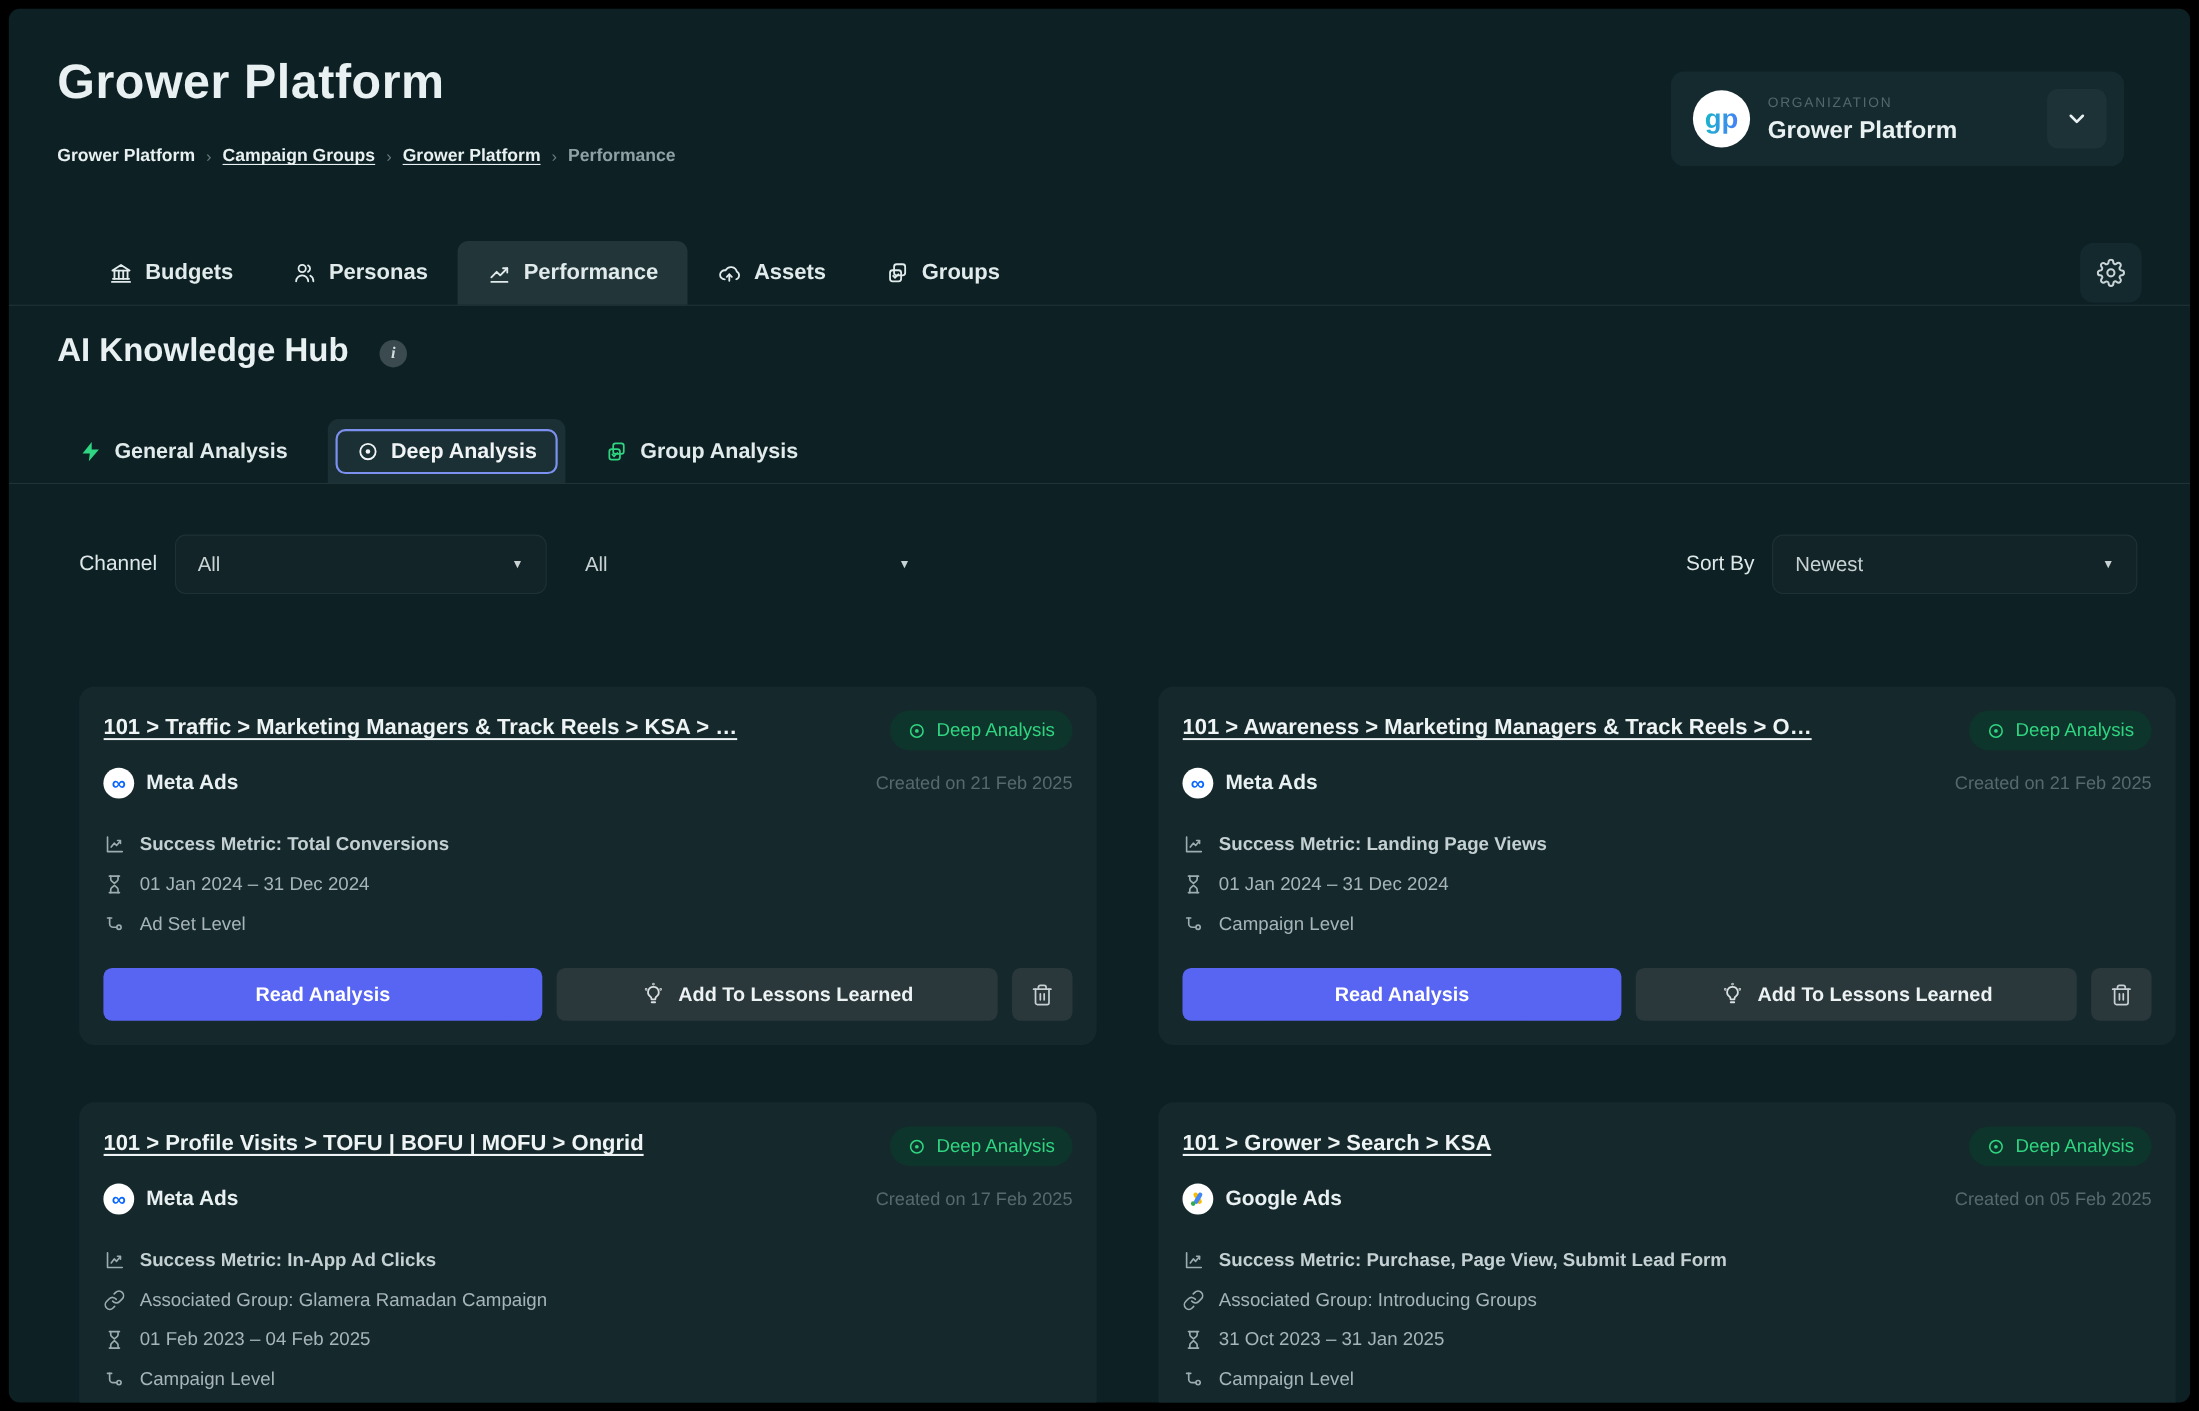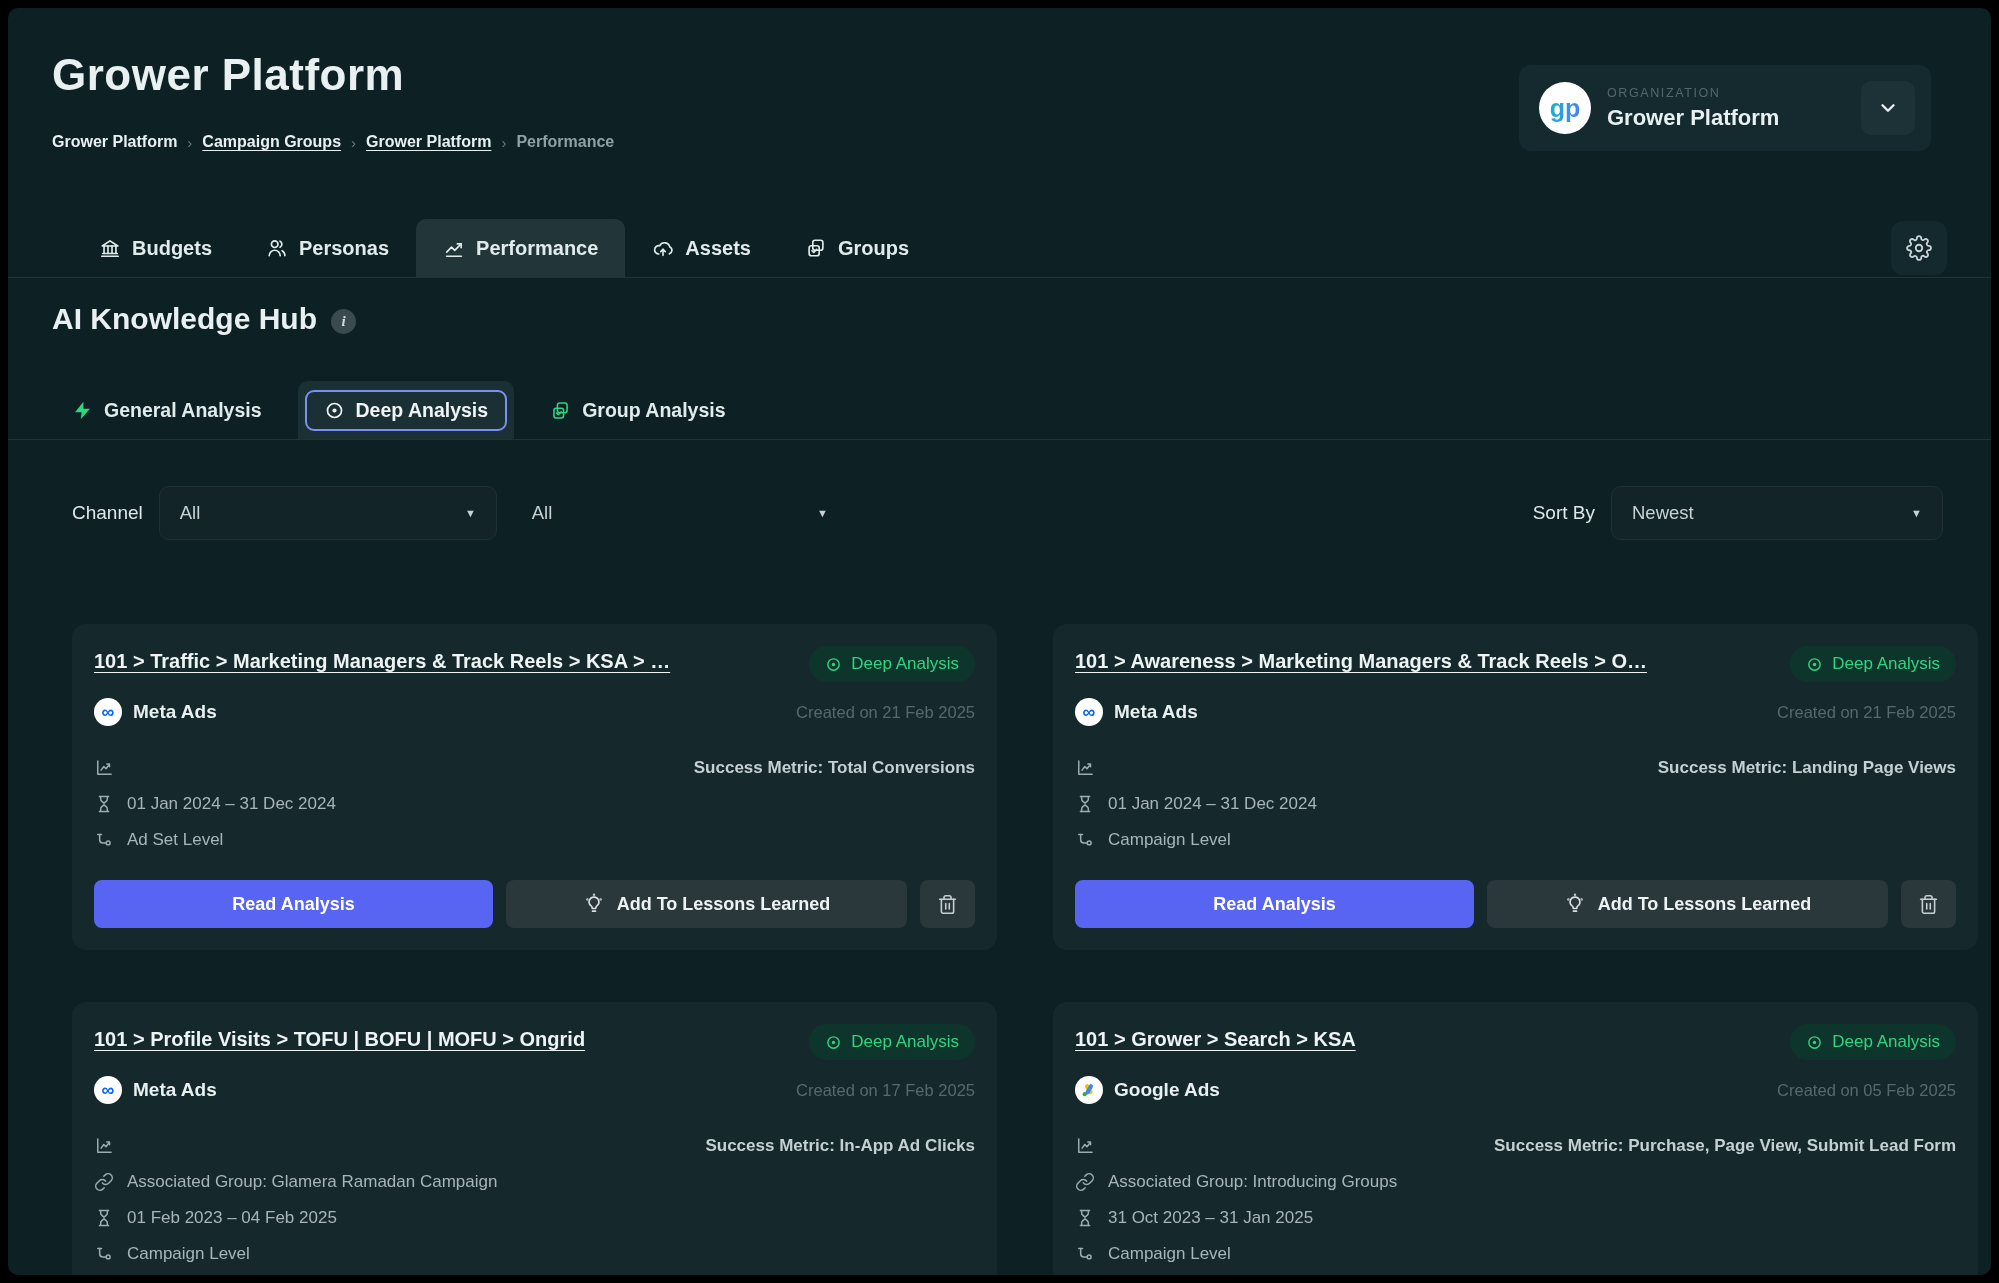--- a/index.html
+++ b/index.html
@@ -24,21 +24,21 @@
 
   
   .tabbar{margin-top:68px;display:flex;align-items:stretch;height:58px;border-bottom:1px solid #203438;padding:0 44px 0 64px;}
   .tab{display:flex;align-items:center;gap:11px;padding:0 27px;font-size:20px;font-weight:600;color:#E2EBEC;border-radius:10px 10px 0 0;cursor:pointer;white-space:nowrap;}
   .tab.active{background:#22363A;}
   .tab svg{width:22px;height:22px;}
   .gear-btn{margin-left:auto;align-self:center;width:56px;height:54px;border-radius:12px;background:#14292E;display:flex;align-items:center;justify-content:center;color:#C9D4D6;cursor:pointer;}
   .gear-btn svg{width:26px;height:26px;}
 
   
-  .section-head{display:flex;align-items:center;gap:14px;padding:25px 44px 0 44px;}
+  .section-head{display:flex;align-items:center;gap:28px;padding:25px 44px 0 44px;}
   .section-title{font-size:30px;line-height:32px;font-weight:600;color:#E9F0F1;}
   .info-icon{width:25px;height:25px;border-radius:50%;background:#3A4A4E;color:#D4DDDE;font-family:"Liberation Serif",serif;font-style:italic;font-weight:700;font-size:15px;display:flex;align-items:center;justify-content:center;margin-top:5px;cursor:pointer;}
 
   
   .subtabs{margin-top:46px;padding-left:44px;display:flex;align-items:center;gap:16px;border-bottom:1px solid #203438;height:58px;}
   .subtab{display:flex;align-items:center;gap:11px;font-size:19.5px;font-weight:600;color:#E2EBEC;padding:0 20px;cursor:pointer;height:100%;}
   .subtab svg{width:21px;height:21px;}
   .subtab-active-wrap{height:100%;background:#1B3034;border-radius:10px 10px 0 0;padding:0 7px;display:flex;align-items:center;cursor:pointer;}
   .focus-ring{border:2px solid #7C90F0;border-radius:9px;padding:7px 17px;display:flex;align-items:center;gap:11px;font-size:19.5px;font-weight:600;color:#F0F4F5;}
   .focus-ring svg{width:21px;height:21px;}
@@ -64,21 +64,21 @@
   .badge svg{width:17px;height:17px;}
   .channel-row{margin-top:16px;display:flex;align-items:center;gap:11px;}
   .channel-logo{width:28px;height:28px;border-radius:50%;background:#fff;display:flex;align-items:center;justify-content:center;overflow:hidden;flex-shrink:0;}
   .channel-logo .meta-inf{color:#0866FF;font-weight:700;font-size:18px;line-height:18px;}
   .channel-logo svg{width:18px;height:18px;}
   .channel-name{font-size:19px;font-weight:600;color:#E9F0F1;}
   .created{margin-left:auto;font-size:16.5px;color:#566A6D;}
   .metrics{margin-top:32px;display:flex;flex-direction:column;gap:16px;}
   .metric{display:flex;align-items:center;gap:13px;font-size:17px;color:#A7B5B8;line-height:20px;}
   .metric svg{width:20px;height:20px;color:#9DACAF;flex-shrink:0;}
-  .metric.primary{font-weight:700;color:#C4D0D2;justify-content:space-between;}
+  .metric.primary{font-weight:700;color:#C4D0D2;}
   .actions{margin-top:30px;display:flex;gap:13px;}
   .btn{height:48px;border-radius:8px;display:flex;align-items:center;justify-content:center;cursor:pointer;box-sizing:border-box;}
   .btn-read{flex:0 0 399px;background:#5865F2;color:#fff;font-size:18px;font-weight:600;}
   .btn-lessons{flex:1;background:#2A373B;color:#EDF2F3;font-size:18px;font-weight:600;gap:12px;}
   .btn-lessons svg{width:22px;height:22px;color:#D8E0E1;}
   .btn-trash{flex:0 0 55px;background:#2A373B;color:#C6D0D2;}
   .btn-trash svg{width:21px;height:21px;}
 </style>
 </head>
 <body>

